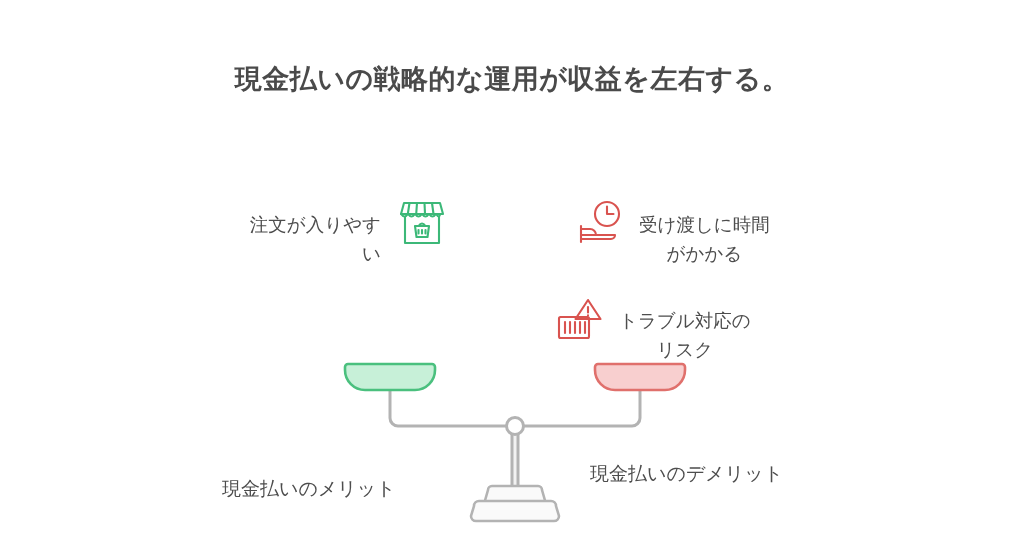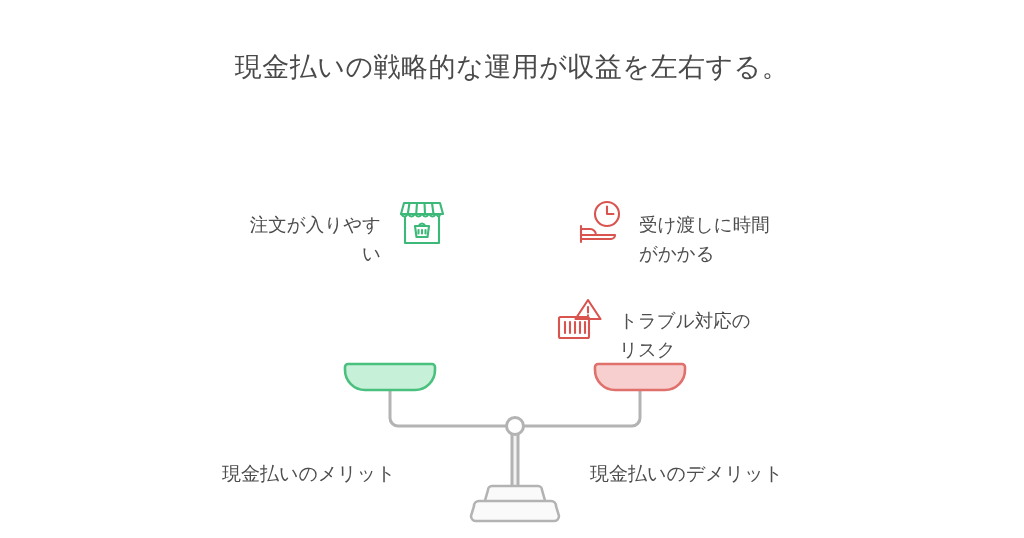--- a/index.html
+++ b/index.html
@@ -18,26 +18,26 @@
   #canvas {
     position: relative;
     width: 1024px;
     height: 538px;
     background: #ffffff;
   }
 
   
   .title {
     position: absolute;
-    top: 50px;
+    top: 62px;
     left: 0;
     width: 1024px;
     text-align: center;
     font-size: 27px;
-    font-weight: normal;
+    font-weight: bold;
     color: #4a4a4a;
     letter-spacing: 0.5px;
     line-height: 1.3;
   }
 
   
   .feature {
     position: absolute;
     display: flex;
     align-items: center;
@@ -55,21 +55,21 @@
     color: #4d4d4d;
     line-height: 1.55;
     white-space: pre-line;
     margin-top: 34px;
   }
   .feature-left .feature-label {
     text-align: right;
     margin-right: 13px;
   }
   .feature-right .feature-label {
-    text-align: left;
+    text-align: center;
     margin-left: 11px;
   }
   .icon-box {
     width: 56px;
     height: 56px;
     flex: 0 0 56px;
     display: flex;
     align-items: center;
     justify-content: center;
   }
@@ -89,21 +89,21 @@
     height: 178px;
   }
 
   
   .caption {
     position: absolute;
     font-size: 19px;
     color: #4d4d4d;
     white-space: nowrap;
   }
-  #caption-merit   { left: 222px; top: 461px; }
+  #caption-merit   { left: 222px; top: 476px; }
   #caption-demerit { left: 590px; top: 461px; }
 </style>
 </head>
 <body>
 
 <div id="canvas">
 
   <div class="title">現金払いの戦略的な運用が収益を左右する。</div>
 
   <div class="feature feature-left" id="row-merit-1">

